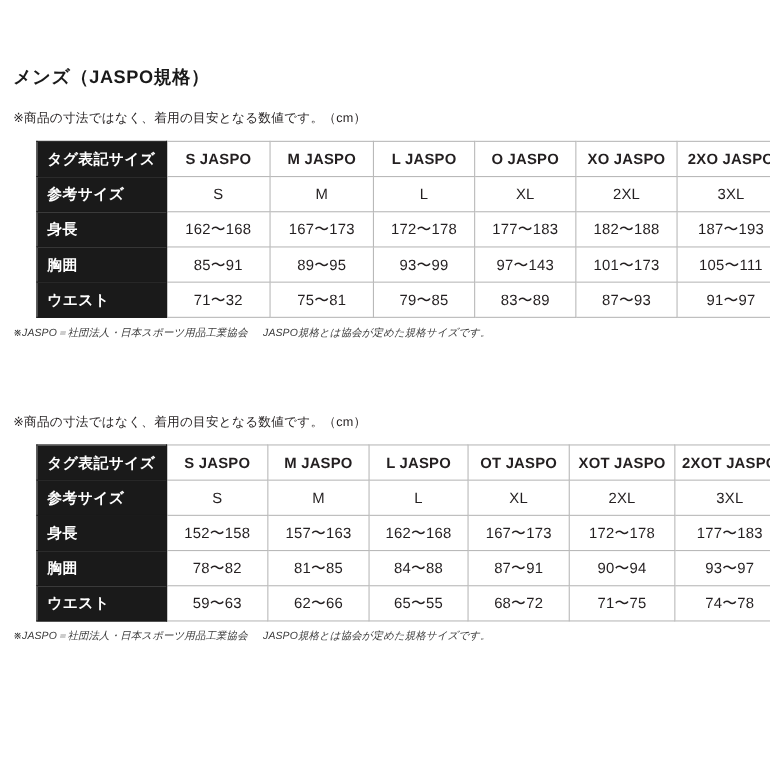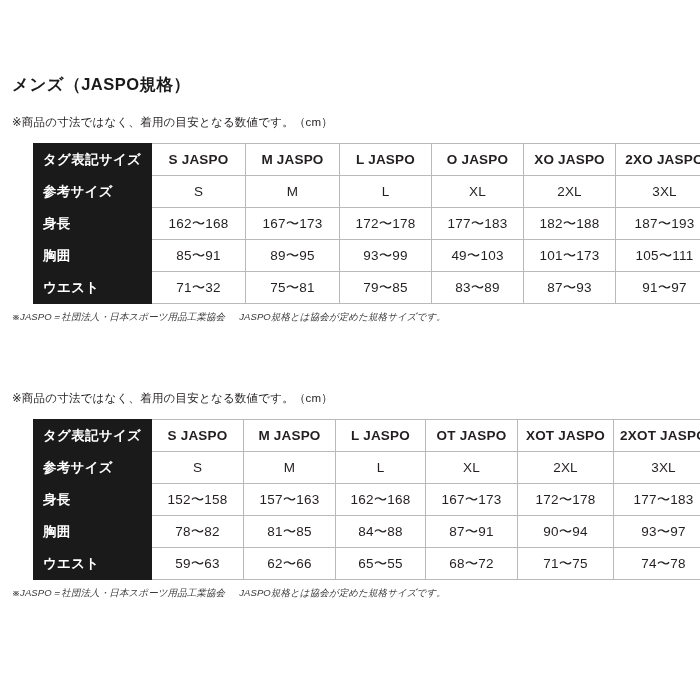--- a/index.html
+++ b/index.html
@@ -12,21 +12,21 @@
     background: #ffffff;
     font-family: "Liberation Sans", "DejaVu Sans", sans-serif;
     color: #231f20;
     overflow: hidden;
   }
   .page {
     position: relative;
     width: 700px;
     height: 512px;
     box-sizing: border-box;
-    padding: 16px 10px;
+    padding: 1px 10px;
   }
   .section {
     width: 680px;
   }
   .section-men { padding-top: 58px; }
   .section-ladies { padding-top: 48px; }
 
   .section-title {
     font-size: 16.5px;
     font-weight: bold;
@@ -127,21 +127,21 @@
           <td>172〜178</td>
           <td>177〜183</td>
           <td>182〜188</td>
           <td>187〜193</td>
         </tr>
         <tr>
           <td class="rowhead">胸囲</td>
           <td>85〜91</td>
           <td>89〜95</td>
           <td>93〜99</td>
-          <td>49〜103</td>
+          <td>97〜143</td>
           <td>101〜173</td>
           <td>105〜111</td>
         </tr>
         <tr>
           <td class="rowhead">ウエスト</td>
           <td>71〜32</td>
           <td>75〜81</td>
           <td>79〜85</td>
           <td>83〜89</td>
           <td>87〜93</td>

